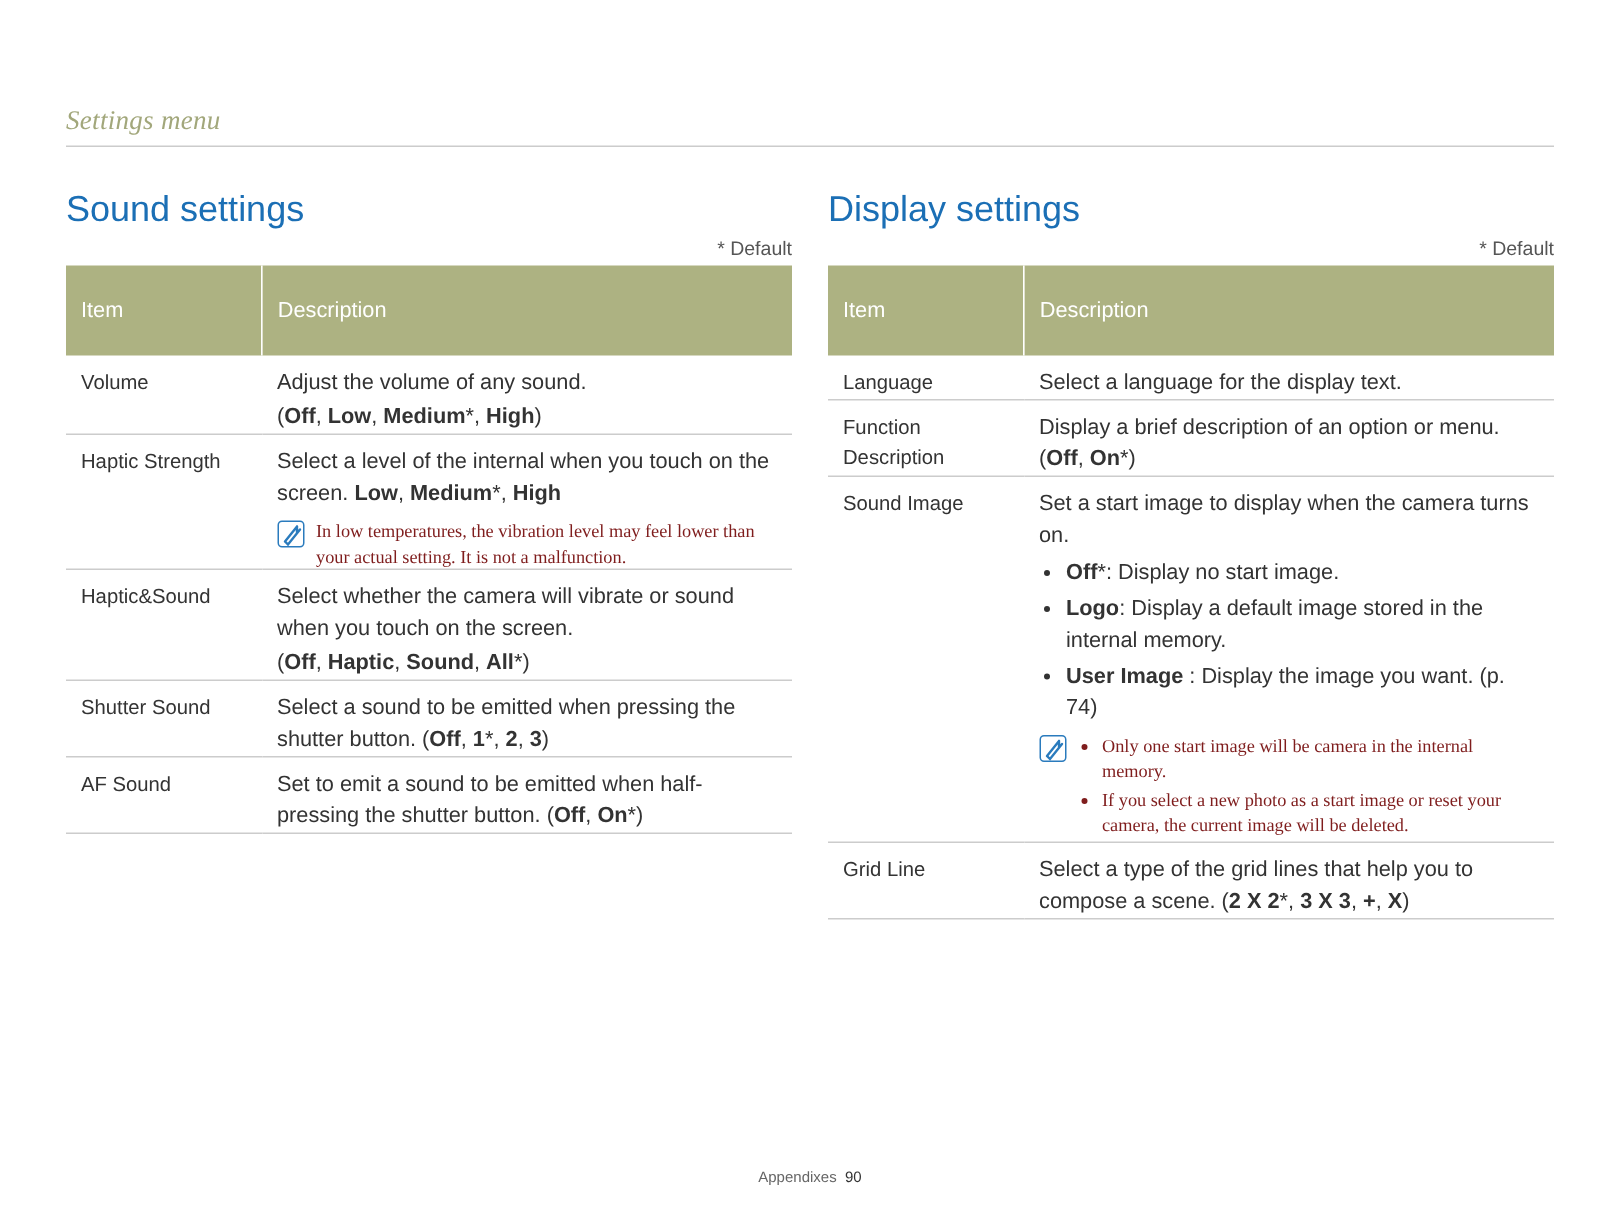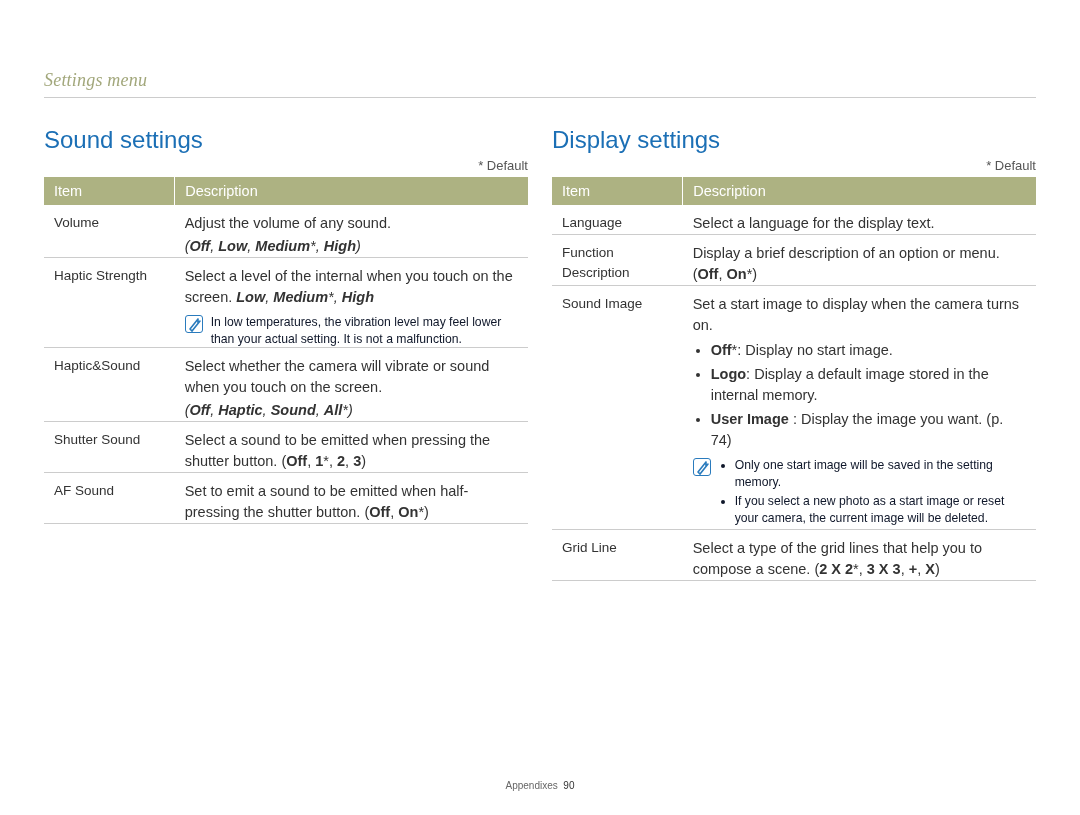--- a/index.html
+++ b/index.html
@@ -51,58 +51,59 @@
   table.settings {
     width: 100%;
     border-collapse: collapse;
     font-size: 14.5px;
   }
   table.settings th {
     background: #adb282;
     color: #fff;
     font-weight: 400;
     text-align: left;
-    padding: 6px 10px;
+    padding: 22px 10px;
     border-right: 1px solid #fff;
   }
   table.settings th:last-child { border-right: none; }
   table.settings td {
     padding: 8px 10px 0 10px;
     border-bottom: 1px solid #ccc;
     vertical-align: top;
     line-height: 1.45;
   }
   table.settings td.item {
     width: 27%;
     font-size: 13.5px;
     color: #333;
     white-space: normal;
   }
-  .opts { margin-top: 2px; font-style: italic; }
+  .opts { margin-top: 2px; }
   .note-box {
     display: flex;
     gap: 8px;
     margin-top: 6px;
     align-items: flex-start;
   }
   .note-icon {
     flex: none;
     width: 18px;
     height: 18px;
     border: 1.5px solid #2a7bbd;
     border-radius: 3px;
     color: #2a7bbd;
     position: relative;
     margin-top: 1px;
   }
   .note-icon svg { display:block; }
   .note-text, .note-list {
     font-size: 12.2px;
-    color: #0f172a;
+    color: #7f1d1d;
     line-height: 1.35;
+    font-family: Liberation Serif, serif;
   }
   ul.bullets {
     list-style: disc;
     padding-left: 18px;
     margin: 4px 0 0 0;
   }
   ul.bullets li { margin-bottom: 3px; }
   ul.note-list {
     list-style: disc;
     padding-left: 16px;
@@ -209,21 +210,21 @@
                   <li><b>Logo</b>: Display a default image stored in the internal memory.</li>
                   <li><b>User Image</b> : Display the image you want. (p. 74)</li>
                 </ul>
               <div class="note-box">
                 <span class="note-icon">
                   <svg viewBox="0 0 18 18" width="18" height="18">
                       <path d="M4 13 L12 3 M12 3 L12 7 M4 13 L6 15 L14 5" stroke="#2a7bbd" stroke-width="1.6" fill="none" stroke-linecap="round"></path>
                     </svg>
                 </span>
                 <ul class="note-list">
-                    <li>Only one start image will be saved in the setting memory.</li>
+                    <li>Only one start image will be camera in the internal memory.</li>
                     <li>If you select a new photo as a start image or reset your camera, the current image will be deleted.</li>
                   </ul>
               </div>
             </td>
           </tr>
           <tr>
             <td class="item">Grid Line</td>
             <td>Select a type of the grid lines that help you to compose a scene. (<b>2 X 2</b>*, <b>3 X 3</b>, <b>+</b>, <b>X</b>)</td>
           </tr>
         </tbody>

